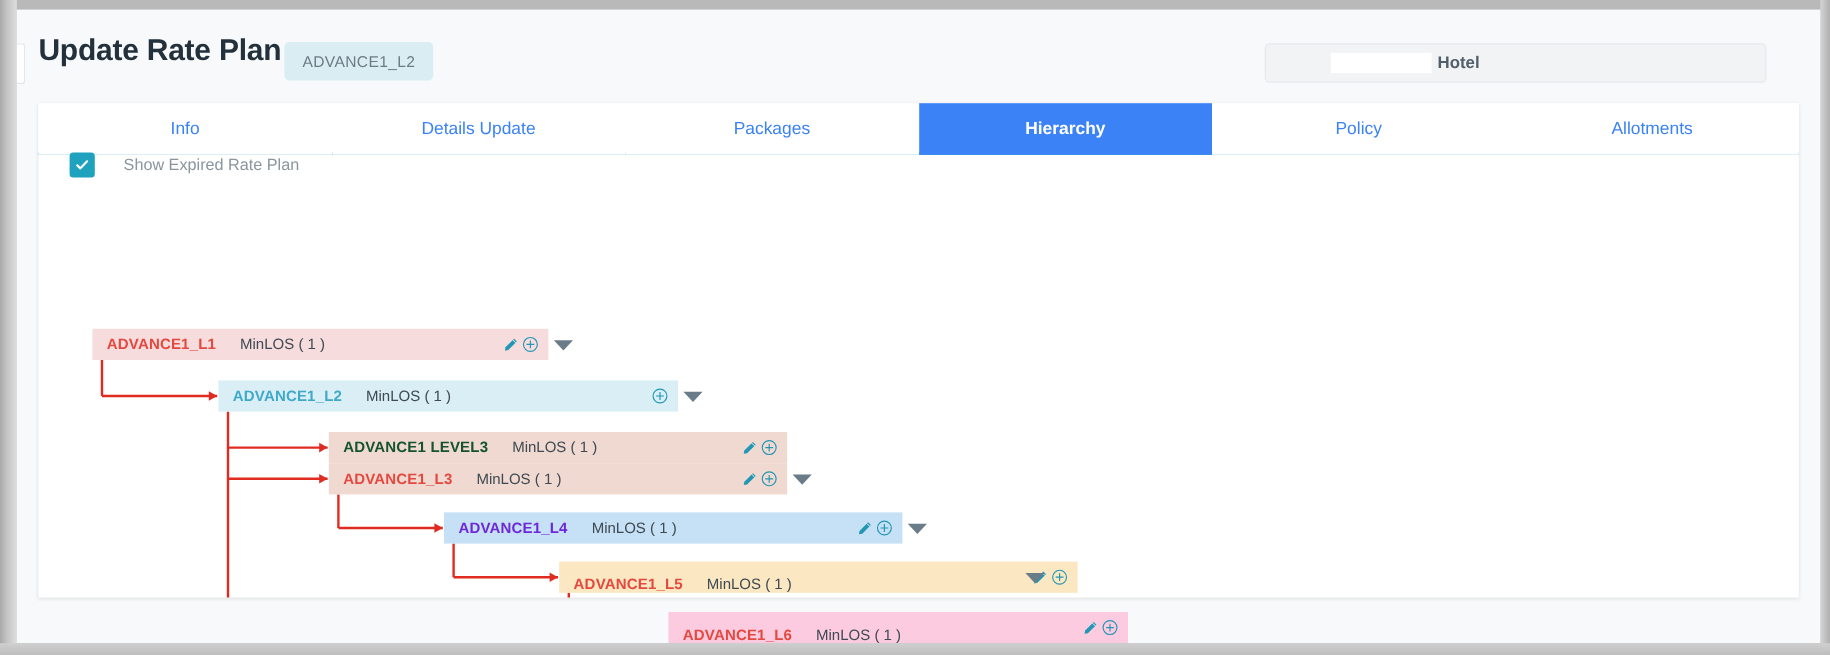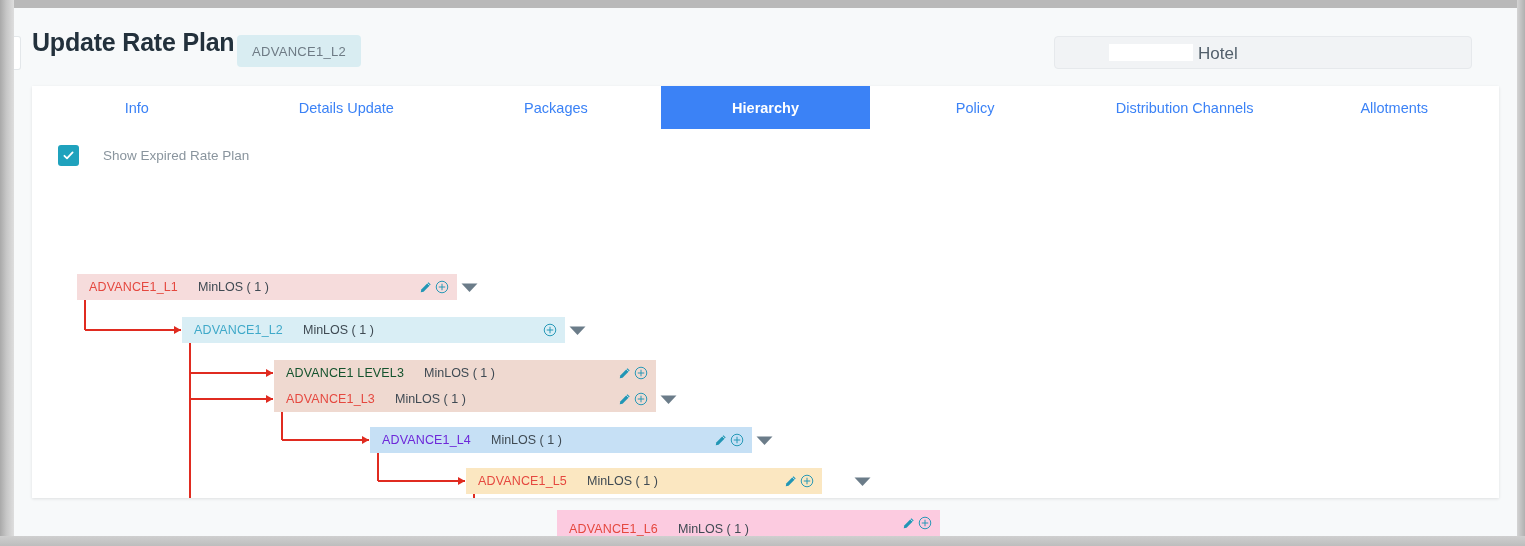--- a/index.html
+++ b/index.html
@@ -58,21 +58,21 @@
     width: 418px; height: 33px;
     background: #f1f3f5; border: 1px solid #e6e9ec; border-radius: 4px;
     display: flex; align-items: center;
   }
   .hotel-redact {
     position: absolute; left: 1095px; top: 36px;
     width: 84px; height: 17px; background: #ffffff;
   }
   .hotel-label {
     position: absolute; left: 1184px; top: 36px;
-    font-size: 17px; color: #525f6b;
+    font-size: 14px; color: #525f6b; font-weight: bold;
   }
 
   
   .card {
     position: absolute; left: 18px; top: 78px;
     width: 1467px; height: 412px;
     background: #ffffff;
     box-shadow: 0 1px 3px rgba(0,0,0,0.10);
   }
 
@@ -86,38 +86,38 @@
     flex: 1 1 0; height: 43px;
     display: flex; align-items: center; justify-content: center;
     font-size: 14.5px; color: #3b82f6; background: #ffffff;
     cursor: pointer; white-space: nowrap;
   }
   .tab.active {
     background: #3b82f6; color: #ffffff; font-weight: bold;
   }
 
   
-  .chkrow { position: absolute; left: 26px; top: 59px; display: flex; align-items: center; }
+  .chkrow { position: absolute; left: 26px; top: 41px; display: flex; align-items: center; }
   .chkbox {
     width: 21px; height: 21px; background: #1fa2bd; border-radius: 3px;
     display: flex; align-items: center; justify-content: center;
   }
   .chkbox svg { display: block; }
   .chklabel { margin-left: 24px; font-size: 13.5px; color: #8a959e; }
 
   
   .hier { position: absolute; left: 0; top: 0; width: 1467px; height: 412px; }
   .connectors { position: absolute; left: 0; top: 0; width: 1467px; height: 412px; pointer-events: none; }
 
   .node {
     position: absolute; height: 26px;
     display: flex; align-items: center;
     font-size: 12.5px;
   }
-  .node .nm { font-weight: normal; letter-spacing: 0.15px; }
+  .node .nm { font-weight: bold; letter-spacing: 0.15px; }
   .node .ml { color: #3f4a53; margin-left: 20px; }
   .node .icons {
     position: absolute; right: 8px; top: 0; height: 26px;
     display: flex; align-items: center; gap: 3px;
   }
   .node .txt { margin-left: 12px; display: flex; align-items: baseline; }
   .caret {
     position: absolute; top: 0; height: 26px; display: flex; align-items: center;
   }
   svg { display: block; }
@@ -144,21 +144,20 @@
     </div>
 
     <div class="card">
 
       <div class="tabs" id="tabbar">
           <div class="tab">Info</div>
           <div class="tab">Details Update</div>
           <div class="tab">Packages</div>
           <div class="tab active">Hierarchy</div>
           <div class="tab">Policy</div>
-          <div class="tab">Distribution Channels</div>
           <div class="tab">Allotments</div>
         </div>
 
       <div class="chkrow">
         <div class="chkbox">
           <svg width="13" height="13" viewBox="0 0 13 13">
             <path d="M2.4 6.8 L5 9.3 L10.6 3.4" stroke="#ffffff" stroke-width="1.8" fill="none" stroke-linecap="round" stroke-linejoin="round"></path>
           </svg>
         </div>
         <div class="chklabel">Show Expired Rate Plan</div>
@@ -294,21 +293,21 @@
                     <path d="M8 4.3 V11.7 M4.3 8 H11.7" stroke="#2196b5" stroke-width="1.1"></path>
                   </svg>
                 </span>
               </span>
             </div>
             <div class="caret" style="left: 724px; top: 341px;">
               <svg width="17" height="11" viewBox="0 0 17 11">
                 <path d="M0.5 1.5 H16.5 L8.5 10 Z" fill="#6b7c89"></path>
               </svg>
             </div>
-            <div class="node" style="left: 434px; top: 382px; width: 356px; background: rgb(251, 231, 193);">
+            <div class="node" style="left: 434px; top: 382px; width: 432px; background: rgb(251, 231, 193); align-items: flex-end;">
               <span class="txt">
                 <span class="nm" style="color:#e5483f">ADVANCE1_L5</span>
                 <span class="ml">MinLOS ( 1 )</span>
               </span>
               <span class="icons">
                 <span>
                   <svg width="13" height="13" viewBox="0 0 16 16">
                     <path d="M11.6 1.6 L14.4 4.4 L5.6 13.2 L2.2 13.8 L2.8 10.4 Z" fill="#2196b5"></path>
                     <path d="M10.4 2.8 L13.2 5.6" stroke="#ffffff" stroke-width="1" fill="none"></path>
                   </svg>

